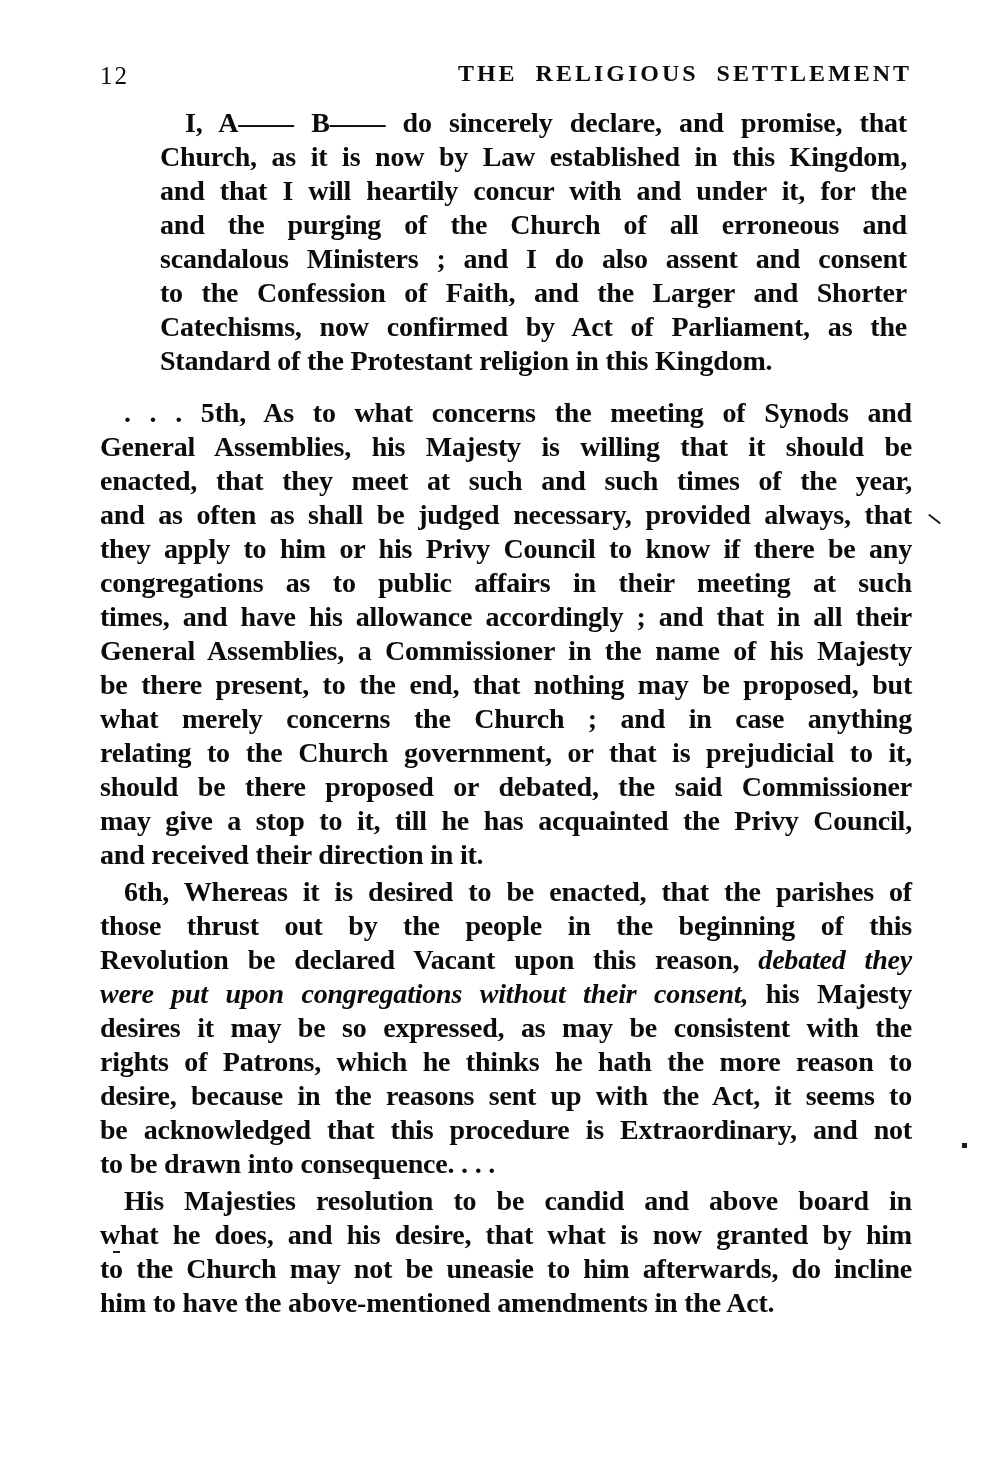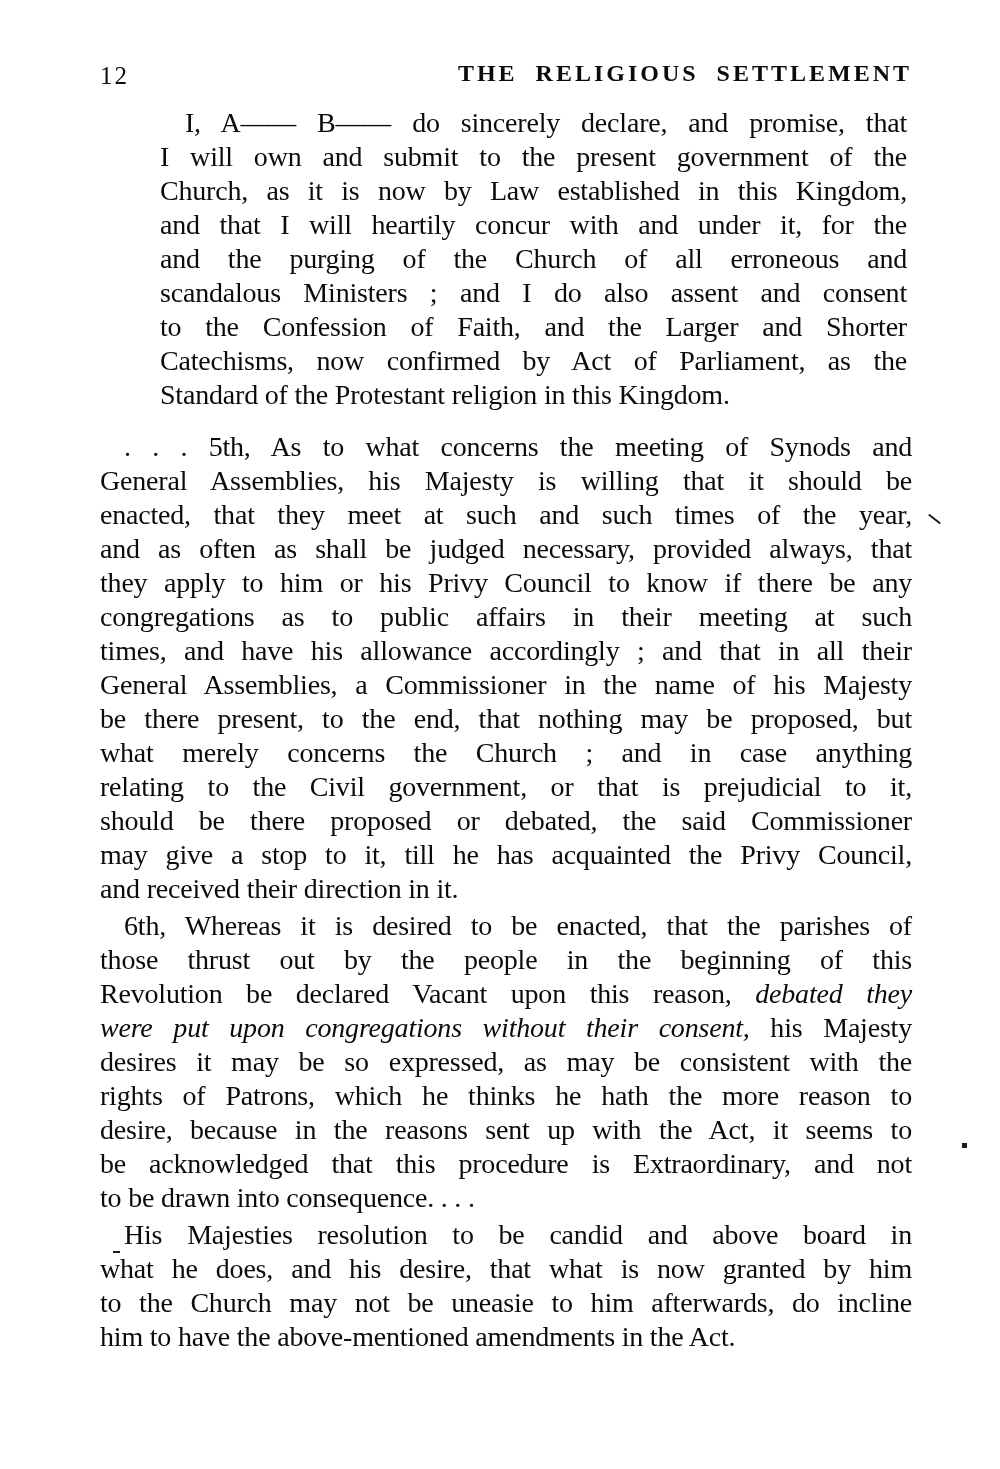--- a/index.html
+++ b/index.html
@@ -41,20 +41,21 @@
     right: 88px;
     font-size: 28px;
     line-height: 34px;
   }
   .para { text-align: justify; }
   .para .line {
     text-align: justify;
     text-align-last: justify;
     letter-spacing: -0.2px;
     white-space: normal;
+    font-weight: bold;
   }
   .para .line.last { text-align-last: left; }
   .para .line.first { text-indent: 24px; }
   .para.quote { margin: 0 5px 18px 60px; }
   .para.quote .line.first { text-indent: 25px; }
   .para.body + .para.body { margin-top: 3px; }
   .para em { font-style: italic; }
   .speck { position: absolute; background: #1c1c1c; }
   .speck.slash {
     left: 927px; top: 518px; width: 15px; height: 2px;
@@ -69,41 +70,40 @@
 
 <div class="page">
   <div class="header">
     <span class="page-number">12</span>
     <div class="running-title">THE RELIGIOUS SETTLEMENT</div>
   </div>
 
   <div class="content">
       <div class="para quote">
         <div class="line first">I, A—— B—— do sincerely declare, and promise, that</div>
-        <div class="line">I will own and submit to the present government of the</div>
         <div class="line">Church, as it is now by Law established in this Kingdom,</div>
         <div class="line">and that I will heartily concur with and under it, for the</div>
         <div class="line">and the purging of the Church of all erroneous and</div>
         <div class="line">scandalous Ministers ; and I do also assent and consent</div>
         <div class="line">to the Confession of Faith, and the Larger and Shorter</div>
         <div class="line">Catechisms, now confirmed by Act of Parliament, as the</div>
         <div class="line last">Standard of the Protestant religion in this Kingdom.</div>
       </div>
       <div class="para body">
         <div class="line first">. . . 5th, As to what concerns the meeting of Synods and</div>
         <div class="line">General Assemblies, his Majesty is willing that it should be</div>
         <div class="line">enacted, that they meet at such and such times of the year,</div>
         <div class="line">and as often as shall be judged necessary, provided always, that</div>
         <div class="line">they apply to him or his Privy Council to know if there be any</div>
         <div class="line">congregations as to public affairs in their meeting at such</div>
         <div class="line">times, and have his allowance accordingly ; and that in all their</div>
         <div class="line">General Assemblies, a Commissioner in the name of his Majesty</div>
         <div class="line">be there present, to the end, that nothing may be proposed, but</div>
         <div class="line">what merely concerns the Church ; and in case anything</div>
-        <div class="line">relating to the Civil government, or that is prejudicial to it,</div>
+        <div class="line">relating to the Church government, or that is prejudicial to it,</div>
         <div class="line">should be there proposed or debated, the said Commissioner</div>
         <div class="line">may give a stop to it, till he has acquainted the Privy Council,</div>
         <div class="line last">and received their direction in it.</div>
       </div>
       <div class="para body">
         <div class="line first">6th, Whereas it is desired to be enacted, that the parishes of</div>
         <div class="line">those thrust out by the people in the beginning of this</div>
         <div class="line">Revolution be declared Vacant upon this reason, <em>debated they</em></div>
         <div class="line"><em>were put upon congregations without their consent,</em> his Majesty</div>
         <div class="line">desires it may be so expressed, as may be consistent with the</div>

